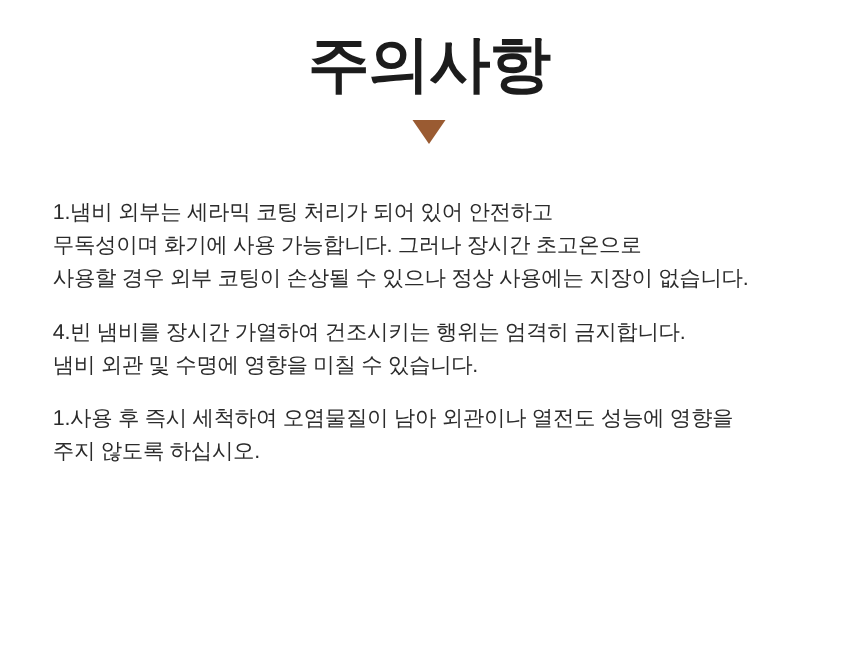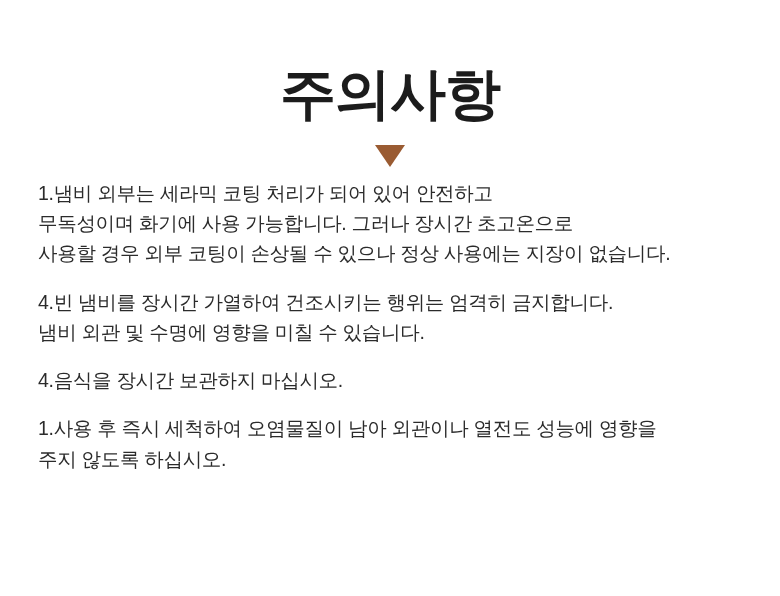--- a/index.html
+++ b/index.html
@@ -20,21 +20,21 @@
     box-sizing: border-box;
     position: relative;
   }
   .title {
     text-align: center;
     font-size: 56px;
     font-weight: bold;
     letter-spacing: -1px;
     color: #1c1c1c;
     margin: 0;
-    padding-top: 62px;
+    padding-top: 26px;
     line-height: 1.15;
   }
   .divider-arrow {
     display: flex;
     justify-content: center;
     align-items: center;
     margin-top: 18px;
     height: 24px;
   }
   .divider-arrow .tri {
@@ -42,21 +42,21 @@
     height: 0;
     border-left: 15px solid transparent;
     border-right: 15px solid transparent;
     border-top: 22px solid #9a5b32;
   }
   .notes {
     margin: 0;
     padding: 0;
     list-style: none;
     position: absolute;
-    left: 38px;
+    left: 48px;
     right: 30px;
     top: 178px;
   }
   .note {
     font-size: 19.5px;
     line-height: 1.55;
     color: #2b2b2b;
     margin-bottom: 18px;
     white-space: pre-line;
     letter-spacing: -0.3px;
@@ -75,18 +75,17 @@
   <div class="divider-arrow">
     <span class="tri"></span>
   </div>
 
   <ul class="notes">
     <li class="note">1.냄비 외부는 세라믹 코팅 처리가 되어 있어 안전하고
 무독성이며 화기에 사용 가능합니다. 그러나 장시간 초고온으로
 사용할 경우 외부 코팅이 손상될 수 있으나 정상 사용에는 지장이 없습니다.</li>
     <li class="note">4.빈 냄비를 장시간 가열하여 건조시키는 행위는 엄격히 금지합니다.
 냄비 외관 및 수명에 영향을 미칠 수 있습니다.</li>
-    <li class="note">4.음식을 장시간 보관하지 마십시오.</li>
     <li class="note">1.사용 후 즉시 세척하여 오염물질이 남아 외관이나 열전도 성능에 영향을
 주지 않도록 하십시오.</li>
   </ul>
 
 </div>
 
 </body></html>

